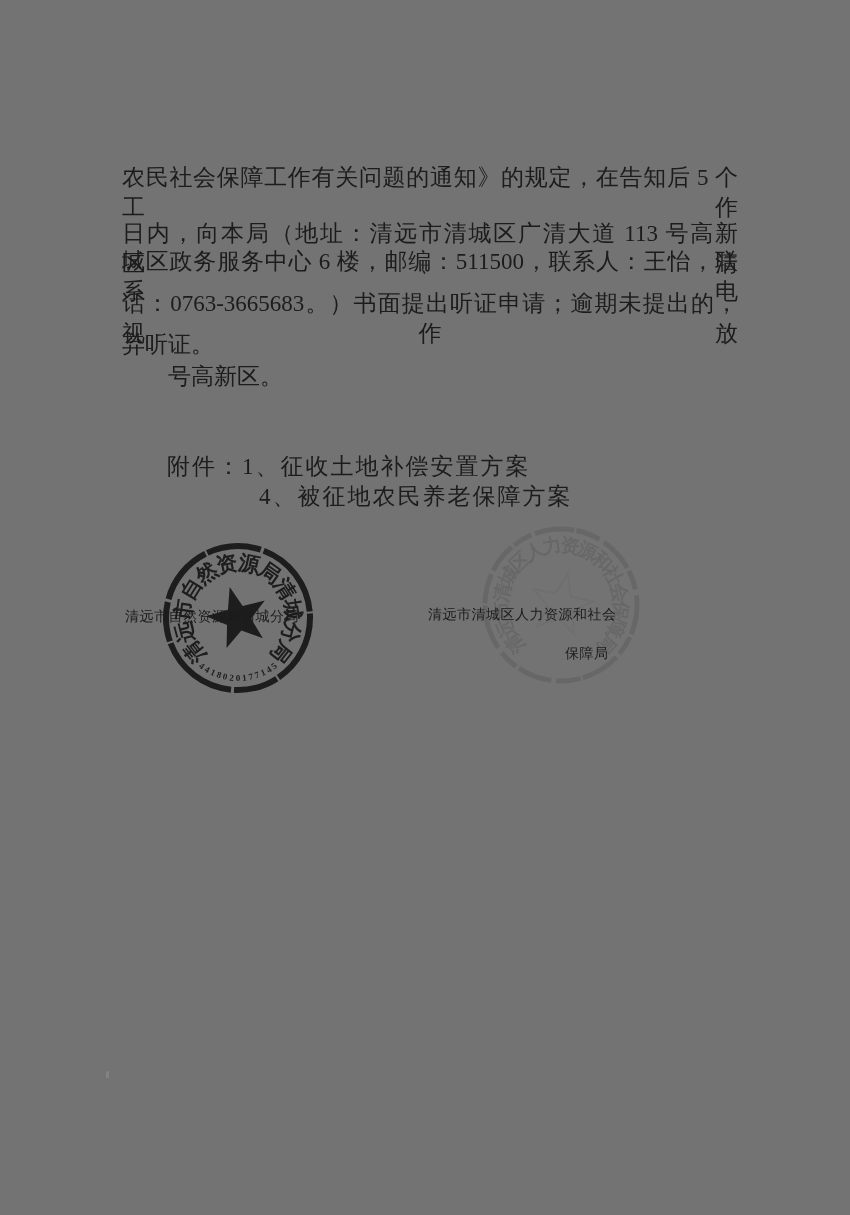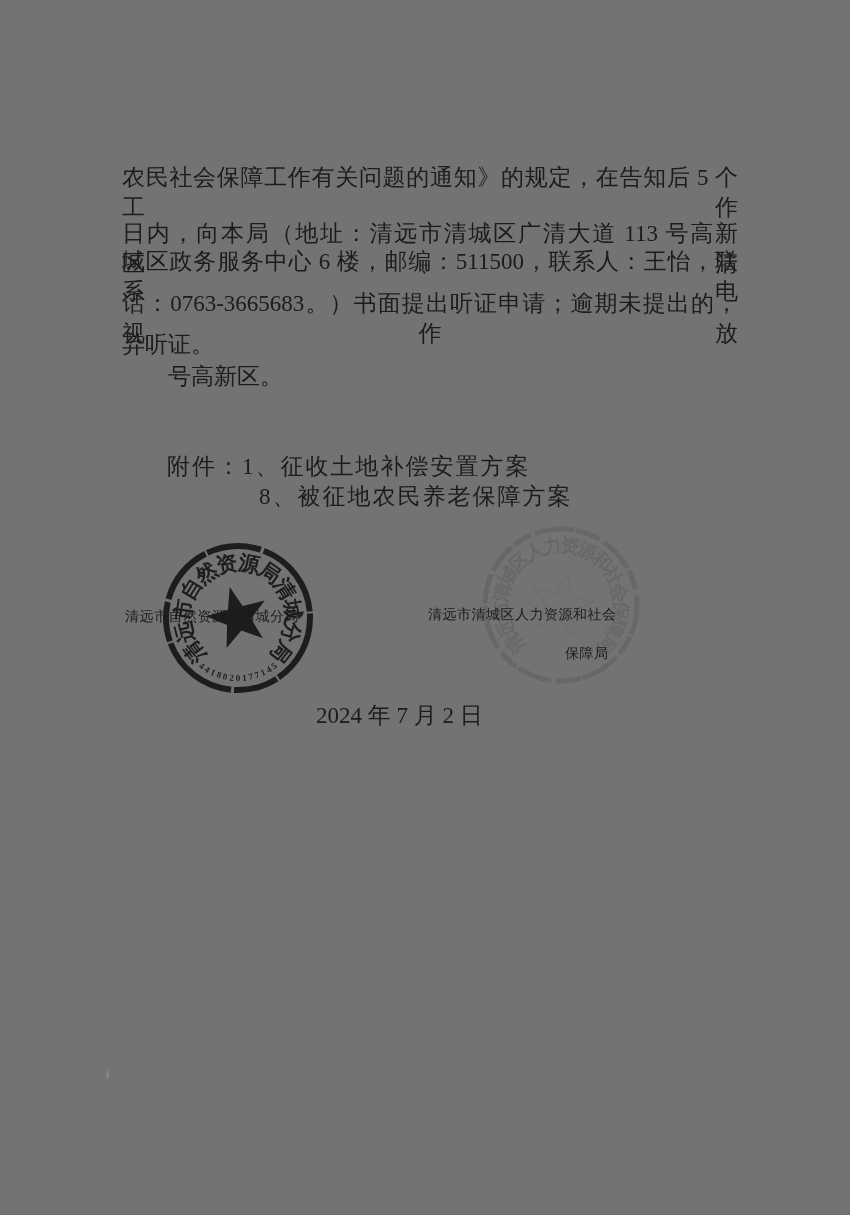--- a/index.html
+++ b/index.html
@@ -56,21 +56,21 @@
 <div class="page">
 
   <div class="txt just" style="left:122px;top:163px;">农民社会保障工作有关问题的通知》的规定，在告知后 5 个工作</div>
   <div class="txt just" style="left:122px;top:219px;">日内，向本局（地址：清远市清城区广清大道 113 号高新区、清</div>
   <div class="txt just" style="left:122px;top:247px;">城区政务服务中心 6 楼，邮编：511500，联系人：王怡，联系电</div>
   <div class="txt just" style="left:122px;top:289px;">话：0763-3665683。）书面提出听证申请；逾期未提出的，视作放</div>
   <div class="txt" style="left:122px;top:330px;">弃听证。</div>
   <div class="txt" style="left:168px;top:362px;">号高新区。</div>
 
   <div class="txt" style="left:167px;top:440px;letter-spacing:2px;margin-top:12px;">附件：1、征收土地补偿安置方案</div>
-  <div class="txt" style="left:259px;top:482px;letter-spacing:2px;">8、被征地农民养老保障方案</div>
+  <div class="txt" style="left:259px;top:482px;letter-spacing:2px;">4、被征地农民养老保障方案</div>
 
   <svg class="seal" style="left:152px;top:532px;opacity:0.92;" width="172" height="172" viewBox="0 0 172 172">
     <circle cx="86" cy="86" r="72" fill="none" stroke-width="6" stroke-dasharray="70 2 45 3 80 2 40 3 60 2 55 3 80 2" stroke="#161616"></circle>
     <polygon points="0,-32 7.6,-10.5 30.4,-9.9 12.4,4 18.8,25.9 0,13 -18.8,25.9 -12.4,4 -30.4,-9.9 -7.6,-10.5" transform="translate(86,86) rotate(-15)" fill="#161616"></polygon>
     <g fill="#161616">
         <text x="42.7" y="119.9" transform="rotate(-128.0 42.7 119.9)" font-size="21" text-anchor="middle" dominant-baseline="central">清</text>
         <text x="32.8" y="100.0" transform="rotate(-104.7 32.8 100.0)" font-size="21" text-anchor="middle" dominant-baseline="central">远</text>
         <text x="31.6" y="77.8" transform="rotate(-81.5 31.6 77.8)" font-size="21" text-anchor="middle" dominant-baseline="central">市</text>
         <text x="39.3" y="57.0" transform="rotate(-58.2 39.3 57.0)" font-size="21" text-anchor="middle" dominant-baseline="central">自</text>
         <text x="54.5" y="40.9" transform="rotate(-34.9 54.5 40.9)" font-size="21" text-anchor="middle" dominant-baseline="central">然</text>
@@ -119,17 +119,16 @@
         <text x="147.7" y="93.6" transform="rotate(95.3 147.7 93.6)" font-size="19" text-anchor="middle" dominant-baseline="central">保</text>
         <text x="143.4" y="111.1" transform="rotate(112.7 143.4 111.1)" font-size="19" text-anchor="middle" dominant-baseline="central">障</text>
         <text x="134.0" y="126.6" transform="rotate(130.0 134.0 126.6)" font-size="19" text-anchor="middle" dominant-baseline="central">局</text>
       </g>
   </svg>
 
   <div class="txt org" style="left:125px;top:602px;">清远市自然资源局清城分局</div>
   <div class="txt org" style="left:428px;top:600px;">清远市清城区人力资源和社会</div>
   <div class="txt org" style="left:525px;top:639px;margin-left:40px;">保障局</div>
 
-  <div class="txt" style="left:316px;top:701px;">2024 年 7 月 2 日</div>
 
   <div class="speck"></div>
 
 </div>
 
 </body></html>

